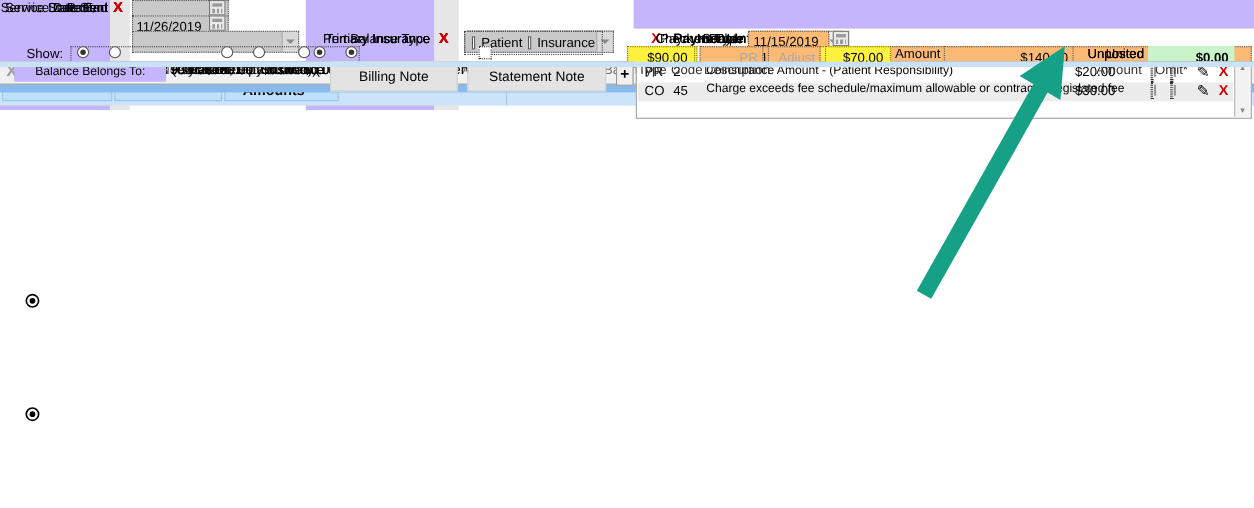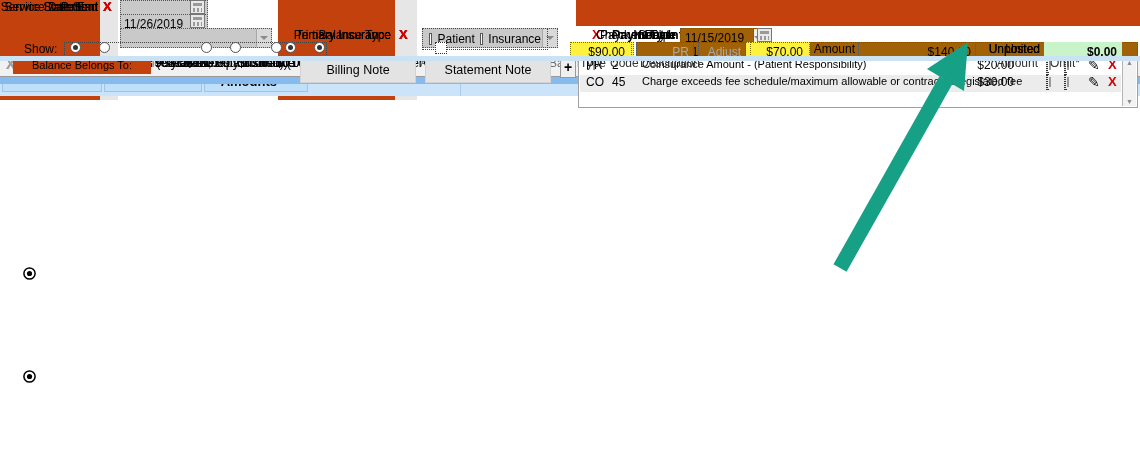--- a/index.html
+++ b/index.html
@@ -3,24 +3,24 @@
 <meta charset="utf-8">
 <style>
   * { margin:0; padding:0; box-sizing:border-box; }
   html,body { background:#fff; }
   .screen { position:relative; width:1140px; height:462px; background:#fff; overflow:hidden;
             font-family:"Liberation Sans", sans-serif; font-size:12px; color:#000; }
   .a { position:absolute; }
   .lbl { text-align:right; }
   .redx { color:#d40000; font-weight:bold; font-size:13px; line-height:13px; }
   .grayx { color:#9e9e9e; font-weight:bold; font-size:14px; }
-  .bg-yellow { background:#c2410c; }
+  .bg-yellow { background:#c4b5fd; }
   .bg-strip { background:#e6e6e6; }
   .grayfield { background:#c9c9c9; border:1px dotted #555; }
-  .whitefield { background:#a16207; border:1px dotted #555; font:12px "Liberation Sans",sans-serif; padding:0 4px; }
+  .whitefield { background:#fdba74; border:1px dotted #555; font:12px "Liberation Sans",sans-serif; padding:0 4px; }
   .greenbox { background:#c9f4c9; font-weight:bold; text-align:right; padding:3px 5px 0 0; }
   .yellowinput { background:#fff23f; border:1px dotted #7a7000; text-align:right;
                  font:12px "Liberation Sans",sans-serif; padding:0 6px; }
   .ddzone { position:absolute; right:0; top:0; bottom:0; width:15px; border-left:1px solid #a8a8a8; background:#d9d9d9; }
   .ddzone.light { background:#efefef; border-left:1px solid #c0c0c0; }
   .chev { position:absolute; left:3px; top:50%; margin-top:-2px; width:0; height:0;
           border-top:4px solid #8a8a8a; border-left:4px solid transparent; border-right:4px solid transparent; }
   .cal { width:15px; height:14px; border:1px solid #777; background:#e9e9e9; position:relative; }
   .cal::before { content:""; position:absolute; left:2px; right:2px; top:2px; height:3px; background:#9a9a9a; }
   .cal::after { content:""; position:absolute; left:2px; right:2px; top:7px; height:4px;

